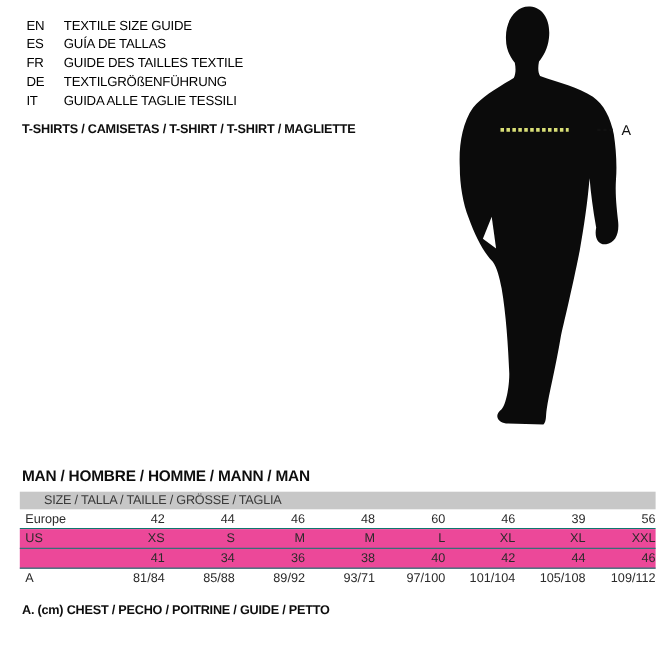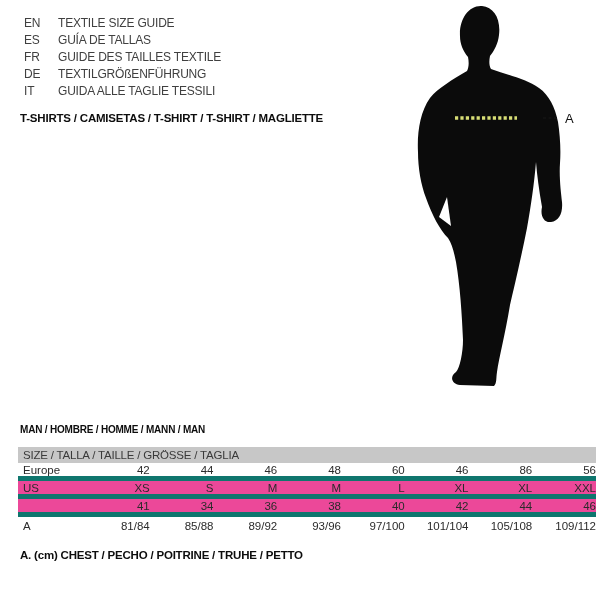--- a/index.html
+++ b/index.html
@@ -2,37 +2,37 @@
 <html><head>
 <meta charset="utf-8">
 <style>
   html,body{margin:0;padding:0;background:#fff;}
   .stage{
     position:relative;width:600px;height:600px;background:#ffffff;overflow:hidden;
     font-family:"Liberation Sans","DejaVu Sans",sans-serif;color:#111;
   }
   
   .lang-block{position:absolute;left:24px;top:14px;}
-  .lang-row{display:flex;height:17px;align-items:center;font-size:12px;font-weight:500;letter-spacing:-0.2px;color:#404040;}
+  .lang-row{display:flex;height:17px;align-items:center;font-size:12px;font-weight:500;letter-spacing:-0.2px;color:#000000;}
   .lang-code{width:34px;flex:0 0 34px;}
   .lang-label{white-space:nowrap;}
   
   .category-block{position:absolute;left:20px;top:109px;text-align:right;}
   .category-line{height:19px;line-height:19px;font-size:11.5px;font-weight:700;letter-spacing:-0.2px;color:#0d0d0d;white-space:nowrap;}
   
   .figure{position:absolute;left:390px;top:0;width:200px;height:410px;}
   
-  .section-title{position:absolute;left:20px;top:424px;font-size:10px;font-weight:700;letter-spacing:-0.2px;color:#0d0d0d;}
+  .section-title{position:absolute;left:20px;top:424px;font-size:14px;font-weight:700;letter-spacing:-0.2px;color:#0d0d0d;}
   
   .size-table{position:absolute;left:18px;top:447px;width:578px;}
   .table-header{
     height:16px;line-height:16px;background:#c7c7c7;color:#3a3a3a;
-    font-size:11.5px;padding-left:5px;letter-spacing:-0.2px;
+    font-size:11.5px;padding-left:22px;letter-spacing:-0.2px;
   }
-  .t-row{display:grid;grid-template-columns:68px repeat(8,1fr);height:18px;align-items:center;border-bottom:5px solid #0f766e;box-sizing:border-box;}
+  .t-row{display:grid;grid-template-columns:68px repeat(8,1fr);height:18px;align-items:center;border-bottom:1px solid #0f766e;box-sizing:border-box;}
   .t-row:last-child{border-bottom:none;}
   .t-row.shaded{background:#ec4899;}
   .t-label{font-size:11.5px;color:#2b2b2b;padding-left:5px;}
   .t-cell{font-size:11.5px;color:#2b2b2b;text-align:right;}
   
   .footnote{position:absolute;left:20px;top:549px;font-size:11.5px;font-weight:700;letter-spacing:-0.2px;color:#0d0d0d;}
 </style>
 </head>
 <body>
 
@@ -88,21 +88,21 @@
     <div class="table-header">SIZE / TALLA / TAILLE / GRÖSSE / TAGLIA</div>
 
     <div class="t-row">
       <span class="t-label">Europe</span>
       <span class="t-cell">42</span>
       <span class="t-cell">44</span>
       <span class="t-cell">46</span>
       <span class="t-cell">48</span>
       <span class="t-cell">60</span>
       <span class="t-cell">46</span>
-      <span class="t-cell">86</span>
+      <span class="t-cell">39</span>
       <span class="t-cell">56</span>
     </div>
 
     <div class="t-row shaded">
       <span class="t-label">US</span>
       <span class="t-cell">XS</span>
       <span class="t-cell">S</span>
       <span class="t-cell">M</span>
       <span class="t-cell">M</span>
       <span class="t-cell">L</span>
@@ -121,23 +121,23 @@
       <span class="t-cell">42</span>
       <span class="t-cell">44</span>
       <span class="t-cell">46</span>
     </div>
 
     <div class="t-row">
       <span class="t-label">A</span>
       <span class="t-cell">81/84</span>
       <span class="t-cell">85/88</span>
       <span class="t-cell">89/92</span>
-      <span class="t-cell">93/96</span>
+      <span class="t-cell">93/71</span>
       <span class="t-cell">97/100</span>
       <span class="t-cell">101/104</span>
       <span class="t-cell">105/108</span>
       <span class="t-cell">109/112</span>
     </div>
   </div>
 
-  <div class="footnote">A. (cm) CHEST / PECHO / POITRINE / TRUHE / PETTO</div>
+  <div class="footnote">A. (cm) CHEST / PECHO / POITRINE / GUIDE / PETTO</div>
 
 </div>
 
 </body></html>

